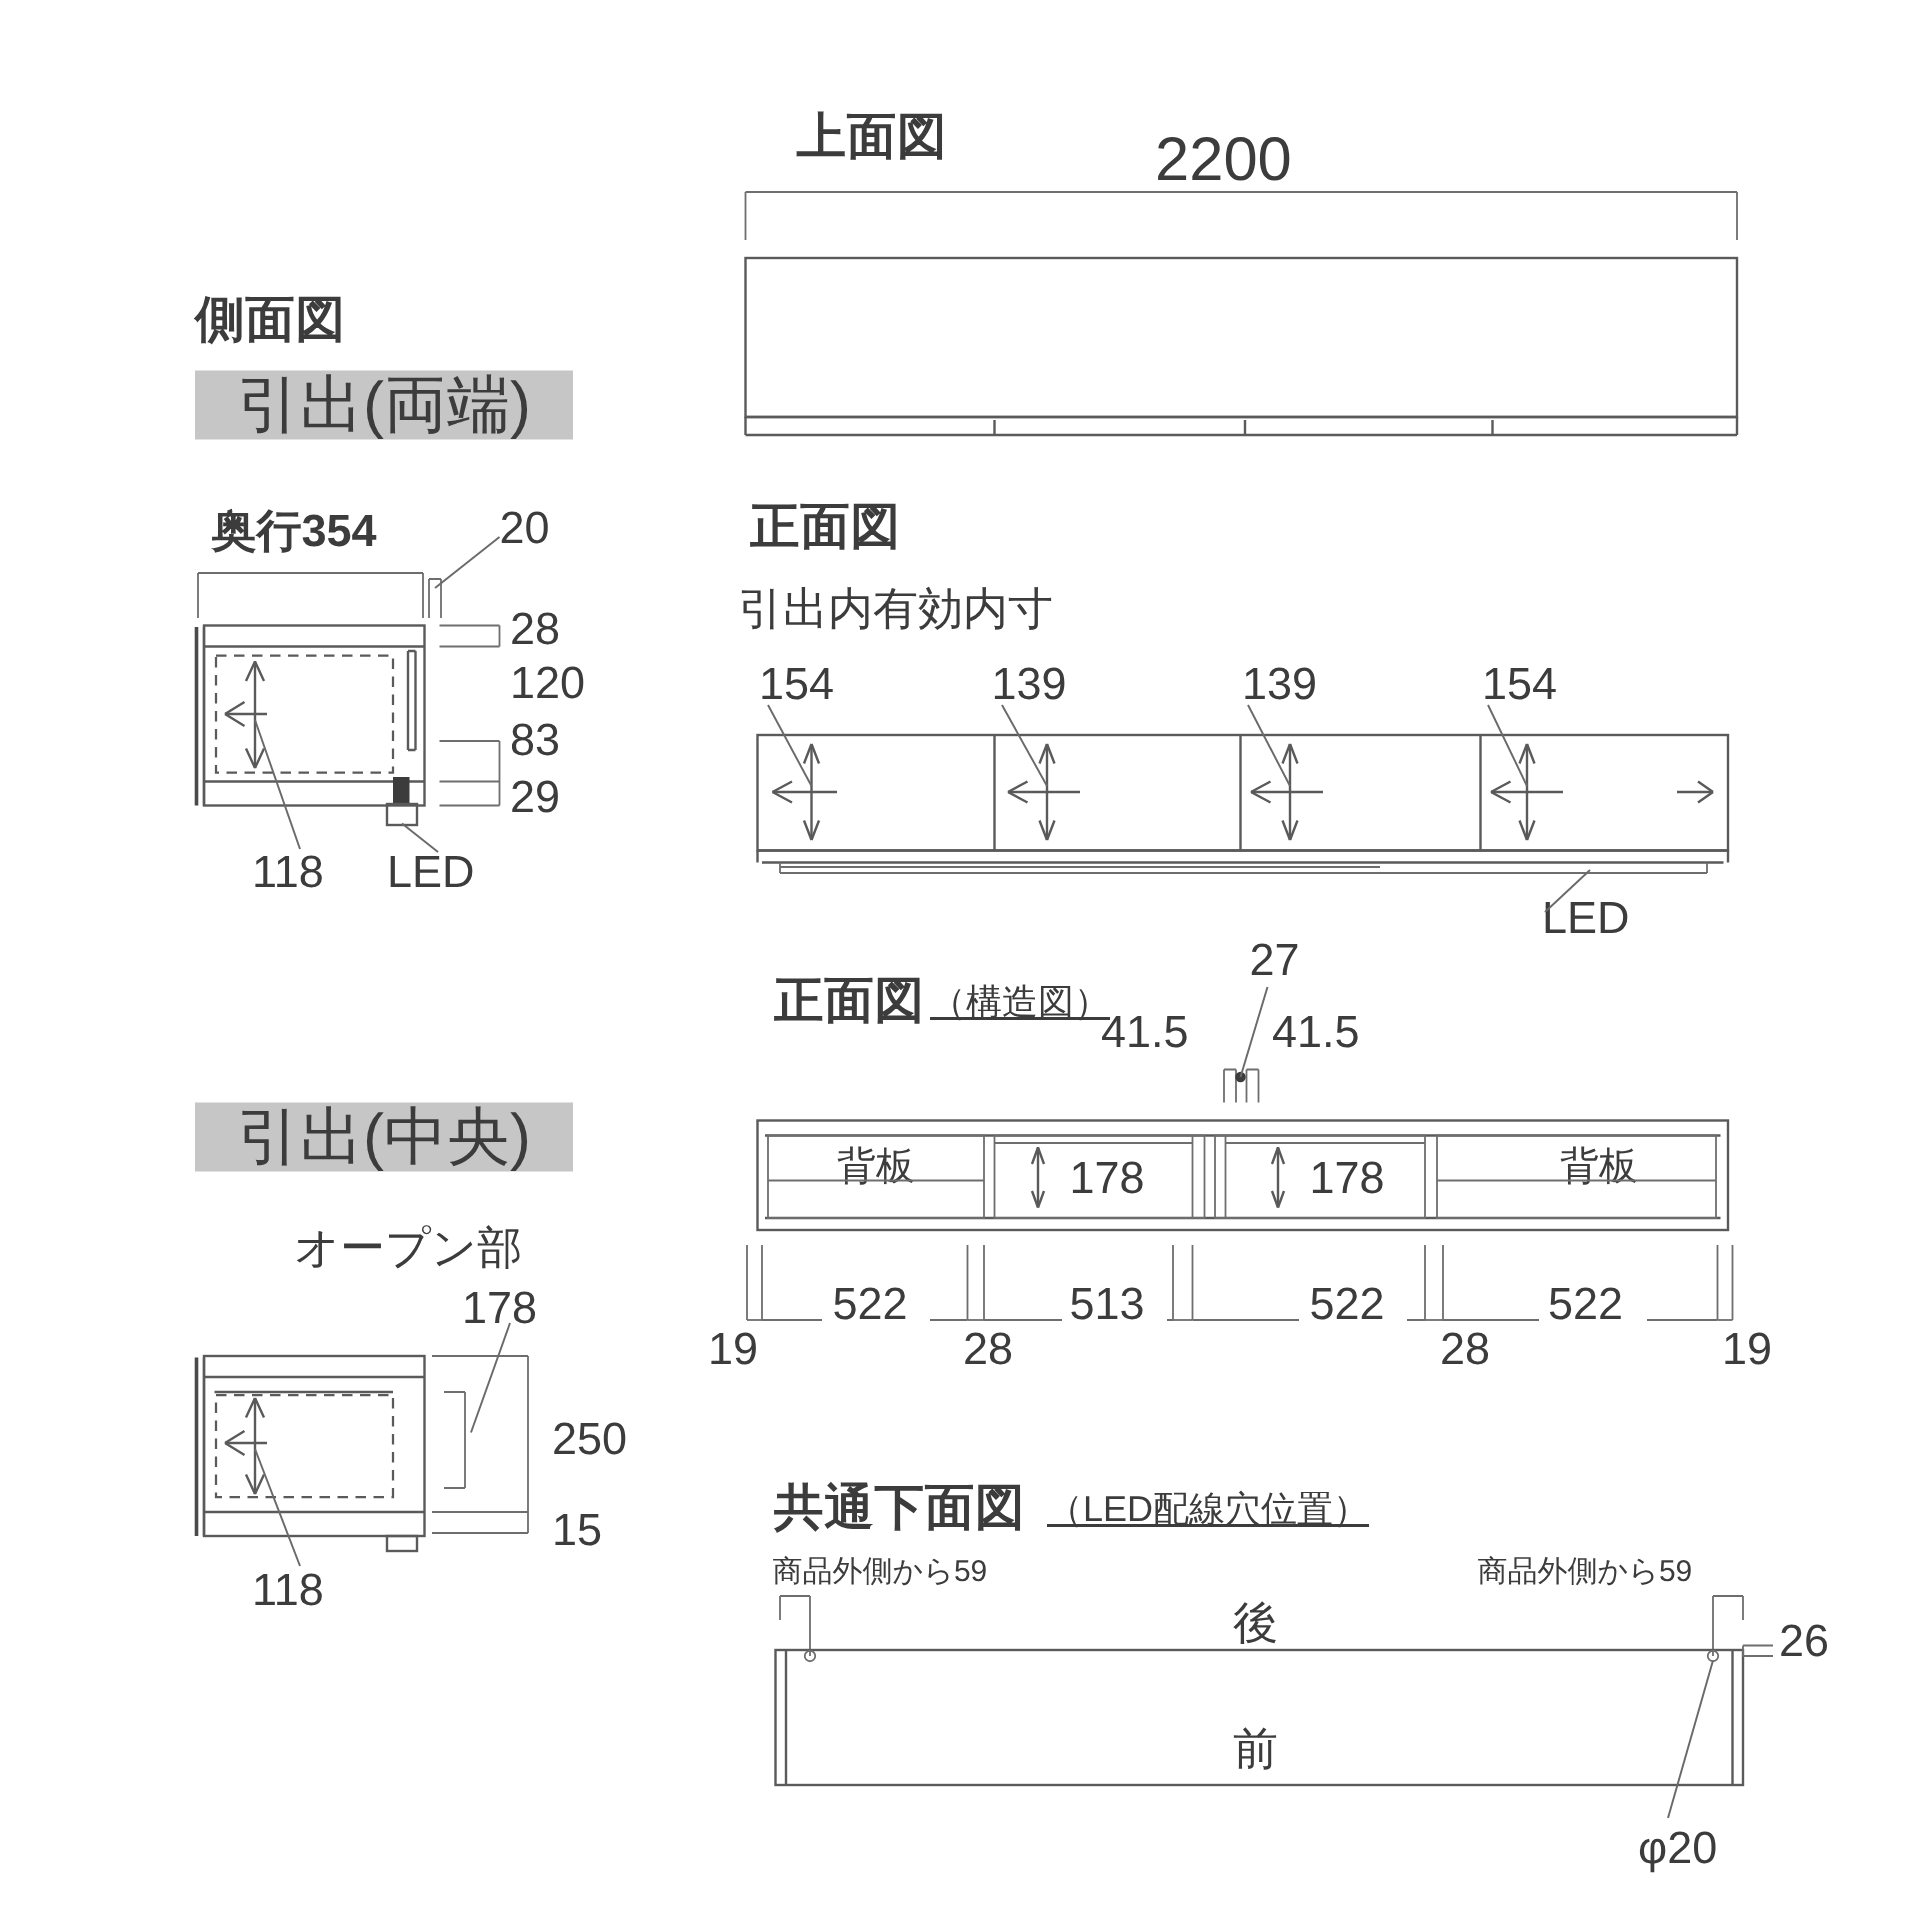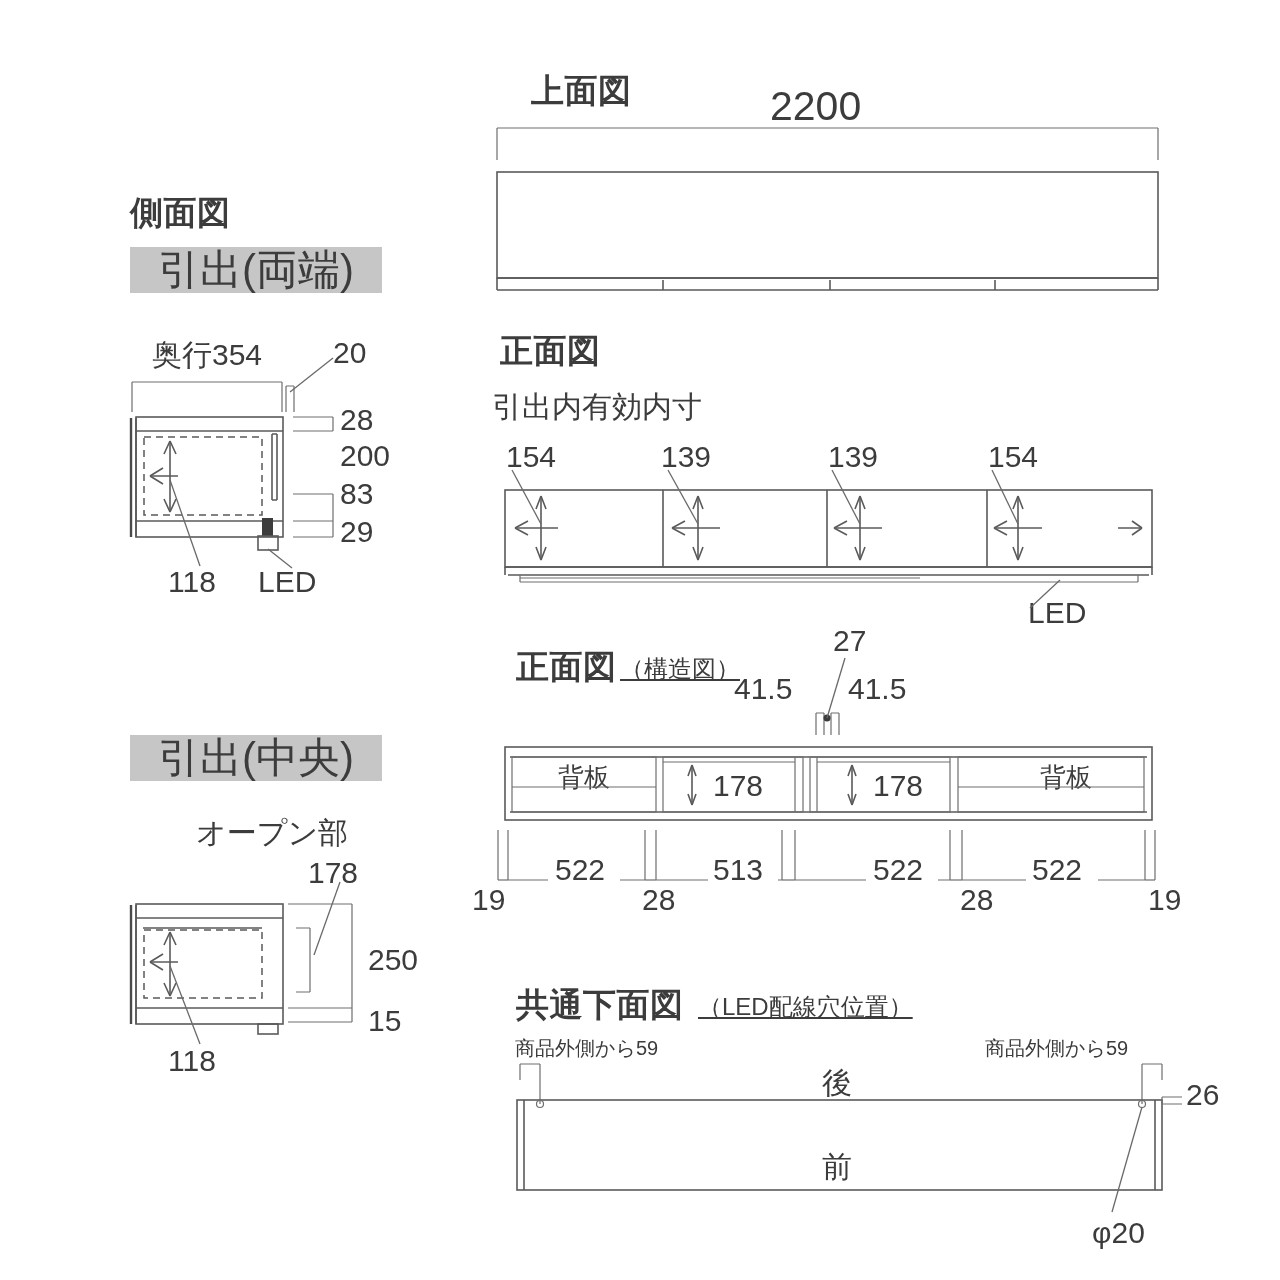--- a/index.html
+++ b/index.html
@@ -77,25 +77,25 @@
 
     <path class="ln" d="M663,280 L663,290 M830,280 L830,290 M995,280 L995,290"></path>
   </svg>
 
   <div class="abs txt head-bold" style="left:130px; top:196px;">側面図</div>
 
   <div class="abs graybox" style="left:130px; top:247px; width:252px; height:46px;">
     <span>引出(両端)</span>
   </div>
 
-  <div class="abs txt lbl" style="left:152px; top:340px;">奥行354</div>
+  <div class="abs txt lbl" style="left:141px; top:340px;font-weight:bold;">奥行354</div>
   <div class="abs txt lbl" style="left:333px; top:338px;">20</div>
 
   <div class="abs txt lbl" style="left:340px; top:405px;">28</div>
-  <div class="abs txt lbl" style="left:340px; top:441px;">200</div>
+  <div class="abs txt lbl" style="left:340px; top:441px;">120</div>
   <div class="abs txt lbl" style="left:340px; top:479px;">83</div>
   <div class="abs txt lbl" style="left:340px; top:517px;">29</div>
 
   <div class="abs txt lbl" style="left:182px; top:459px;">266</div>
 
   <div class="abs txt lbl" style="left:168px; top:567px;">118</div>
   <div class="abs txt lbl" style="left:258px; top:567px;">LED</div>
 
   <svg class="abs" style="left:0px; top:0px; width:460px; height:620px;">
 

